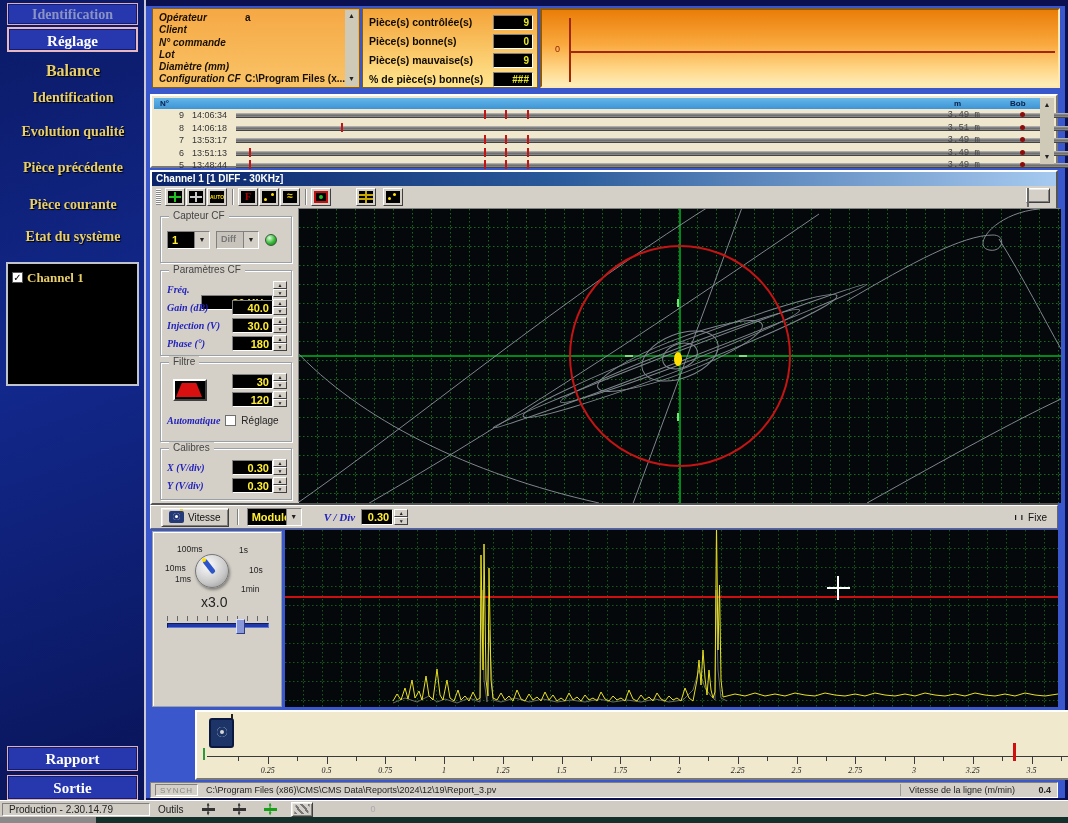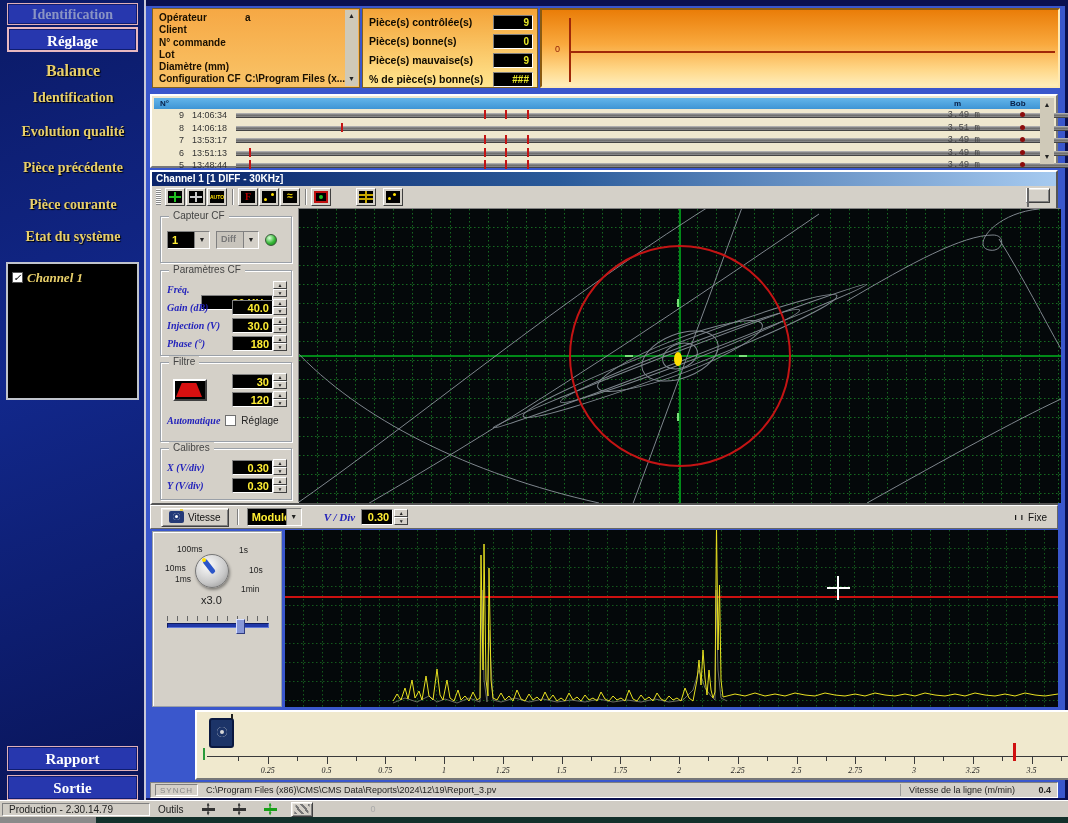--- a/index.html
+++ b/index.html
@@ -13,32 +13,32 @@
   .spinner span { flex:1; background:#d4d0c8; border:1px solid; border-color:#fff #404040 #404040 #fff; font-size:5px; line-height:6px; text-align:center; color:#222; }
   .grouplabel { position:absolute; top:-7px; left:8px; background:#d4d0c8; padding:0 4px; font-size:10px; color:#444;text-align:center; }
   .groupbox { position:absolute; border:1px solid #9aa0a8; box-shadow:1px 1px 0 #fff, inset 1px 1px 0 #fff; }
 
   
   #sidebar { position:absolute; left:0; top:0; width:146px; height:800px; background:linear-gradient(160deg,#0b1a66 0%,#12288c 45%,#091457 100%); border-right:2px solid #c8c8d8; }
   .side-btn { position:absolute; left:7px; width:131px; text-align:center; font-family:"Liberation Serif",serif; font-weight:bold; background:#2737ae; border:1px solid #e0b0b8; box-shadow:0 0 0 1px #101d70 inset; cursor:pointer; }
   .side-btn.disabled { color:#8a94c4; font-size:14px; height:22px; line-height:22px; top:3px; }
   .side-btn.active { color:#ffffff; font-size:15px; height:25px; line-height:25px; top:27px; border:2px solid #e8b8c0; }
   .nav-item { position:absolute; width:146px; text-align:center; font-family:"Liberation Serif",serif; font-weight:bold; color:#e8cf6a; font-size:14px; cursor:pointer; text-shadow:1px 1px 1px #000; }
-  #channel-box { position:absolute; left:6px; top:262px; width:133px; height:138px; background:#000; border:2px solid #c0c4cc; padding:4px;font-style:italic; }
+  #channel-box { position:absolute; left:6px; top:262px; width:133px; height:124px; background:#000; border:2px solid #c0c4cc; padding:4px; }
   #channel-box .cb { display:inline-block; width:11px; height:11px; background:#fff; border:1px solid #555; font-size:10px; line-height:10px; color:#000; text-align:center; vertical-align:middle; cursor:pointer; }
   #channel-box .cb-label { color:#e8cf6a; font-family:"Liberation Serif",serif; font-weight:bold; font-size:13px; margin-left:4px; vertical-align:middle; }
   .side-btn.bottom { color:#fff; font-size:15px; height:25px; line-height:25px; }
 
   
   #main { position:absolute; left:146px; top:0; width:922px; height:800px; background:linear-gradient(180deg,#0a1050 0 6px,#3a57cc 6px); border-right:3px solid #0a1050; }
 
   
   #info-panel { position:absolute; left:6px; top:8px; width:208px; height:80px; background:linear-gradient(180deg,#f6a844,#f9c468); border:1px solid #806020; padding:3px 2px 2px 6px; }
   .info-row { font-size:10px; color:#1a1000; font-weight:bold; line-height:12.3px; white-space:nowrap; display:flex; }
-  .info-row .lab { width:86px; }
+  .info-row .lab { width:86px;font-style:italic; }
   #info-scroll { position:absolute; right:1px; top:1px; bottom:1px; width:13px; display:flex; flex-direction:column; justify-content:space-between; background:#cfc9b8; }
   #info-scroll span { height:13px; font-size:7px; text-align:center; line-height:12px; color:#222; }
   #counters-panel { position:absolute; left:216px; top:8px; width:176px; height:80px; background:linear-gradient(180deg,#f4a338,#ffe690); border:1px solid #806020; padding:5px 4px 0 6px; }
   .cnt-row { display:flex; align-items:center; height:16px; margin-bottom:3px; }
   .cnt-row .lab { flex:1; font-size:10.5px; font-weight:bold; color:#100c00; }
   .cnt-row .valbox { width:40px; height:15px; color:#e8e82a; font-size:10px; }
   #trend-panel { position:absolute; left:394px; top:8px; width:520px; height:80px; background:linear-gradient(180deg,#ea7d08 0%,#f9a93e 45%,#ffd98c 80%,#ffeebb 100%); border:2px solid; border-color:#8a5a10 #ffe9b0 #ffe9b0 #8a5a10; }
   #trend-vaxis { position:absolute; left:27px; top:8px; width:2px; height:64px; background:#a02808; }
   #trend-haxis { position:absolute; left:27px; top:41px; width:486px; height:2px; background:#a02808; }
   #trend-zero { position:absolute; left:13px; top:34px; font-size:9px; color:#902008; }
@@ -124,21 +124,21 @@
   #vdiv-box { margin-left:6px; width:32px; height:16px; }
   #vdiv-spin { height:16px; margin-left:1px; }
   #fixe { margin-left:auto; margin-right:10px; font-size:10px; color:#111; display:flex; align-items:center; cursor:pointer; }
   #fixe b { font-size:8px; letter-spacing:1px; margin-right:4px; }
 
   #knob-panel { position:absolute; left:6px; top:531px; width:130px; height:176px; background:#d4d0c8; border:1px solid #9aa0a8; box-shadow:inset 1px 1px 0 #fff; }
   .klab { position:absolute; font-size:8.5px; color:#222; }
   #knob { position:absolute; left:42px; top:22px; width:34px; height:34px; border-radius:50%; background:radial-gradient(circle at 38% 32%,#fcfcfc,#c8c8c8 60%,#8a8a8a); border:1px solid #777; box-shadow:1px 2px 3px rgba(0,0,0,.4); }
   #knob .ptr { position:absolute; left:15px; top:2px; width:5px; height:16px; background:#2b55c8; transform:rotate(-38deg); transform-origin:50% 95%; border-radius:2px; }
   #knob .dot { position:absolute; left:6px; top:3px; width:4px; height:4px; border-radius:50%; background:#ffe000; }
-  #mult { position:absolute; left:48px; top:62px; font-size:11px; color:#222; }
+  #mult { position:absolute; left:48px; top:62px; font-size:14px; color:#222; }
   #slider { position:absolute; left:14px; top:84px; width:102px; }
   #slider .ticks { height:5px; background:repeating-linear-gradient(90deg,#666 0 1px,transparent 1px 10px); margin-bottom:2px; }
   #slider .track { height:5px; background:#2038a8; border:1px solid; border-color:#101c60 #6078d8 #6078d8 #101c60; position:relative; }
   #slider .thumb { position:absolute; left:68%; top:-5px; width:9px; height:15px; background:#8898d8; border:1px solid; border-color:#d8e0ff #303c80 #303c80 #d8e0ff; cursor:pointer; }
   #strip-chart { position:absolute; left:139px; top:530px; width:773px; height:177px; background:#04080a; }
 
   
   #timeline { position:absolute; left:4px; top:710px; width:908px; height:70px; background:#f0e9ce; border:2px solid; border-color:#fff #777 #777 #fff;margin-left:45px; }
   #tl-cam { position:absolute; left:12px; top:6px; width:25px; height:30px; background:#1c3468; border:2px solid #0a1840; border-radius:3px; }
   #tl-cam::before { content:""; position:absolute; left:6px; top:7px; width:10px; height:10px; border-radius:50%; background:#d8d8d8; box-shadow:inset 0 0 0 3px #1c3468, inset 0 0 0 4px #d8d8d8; }

